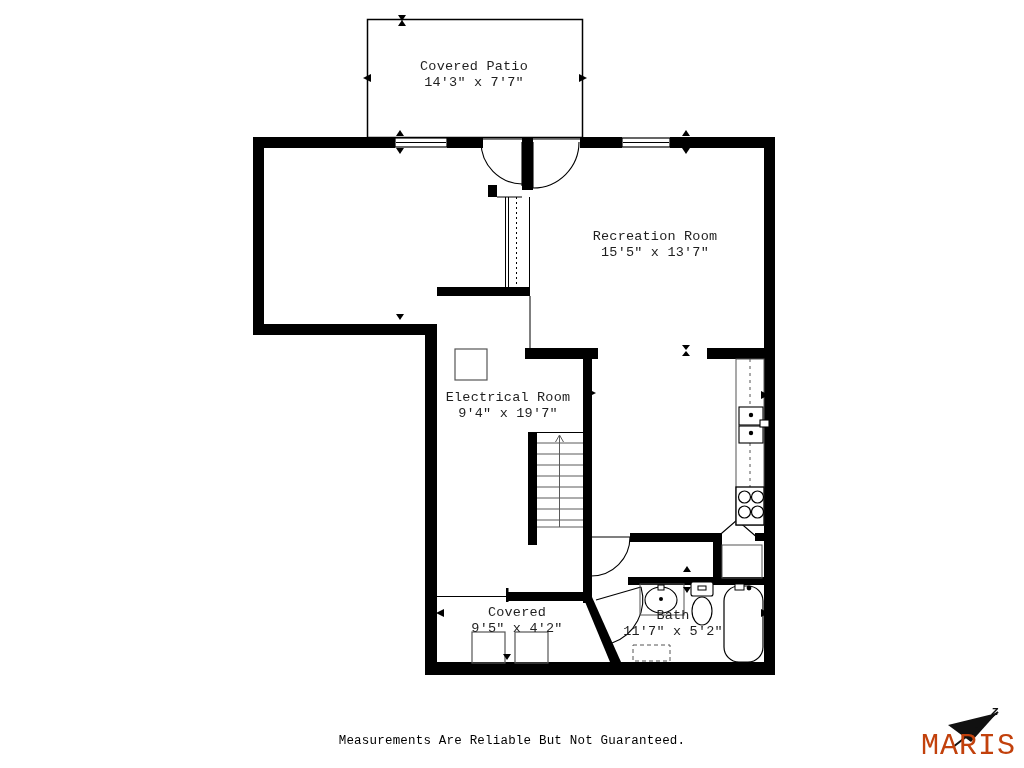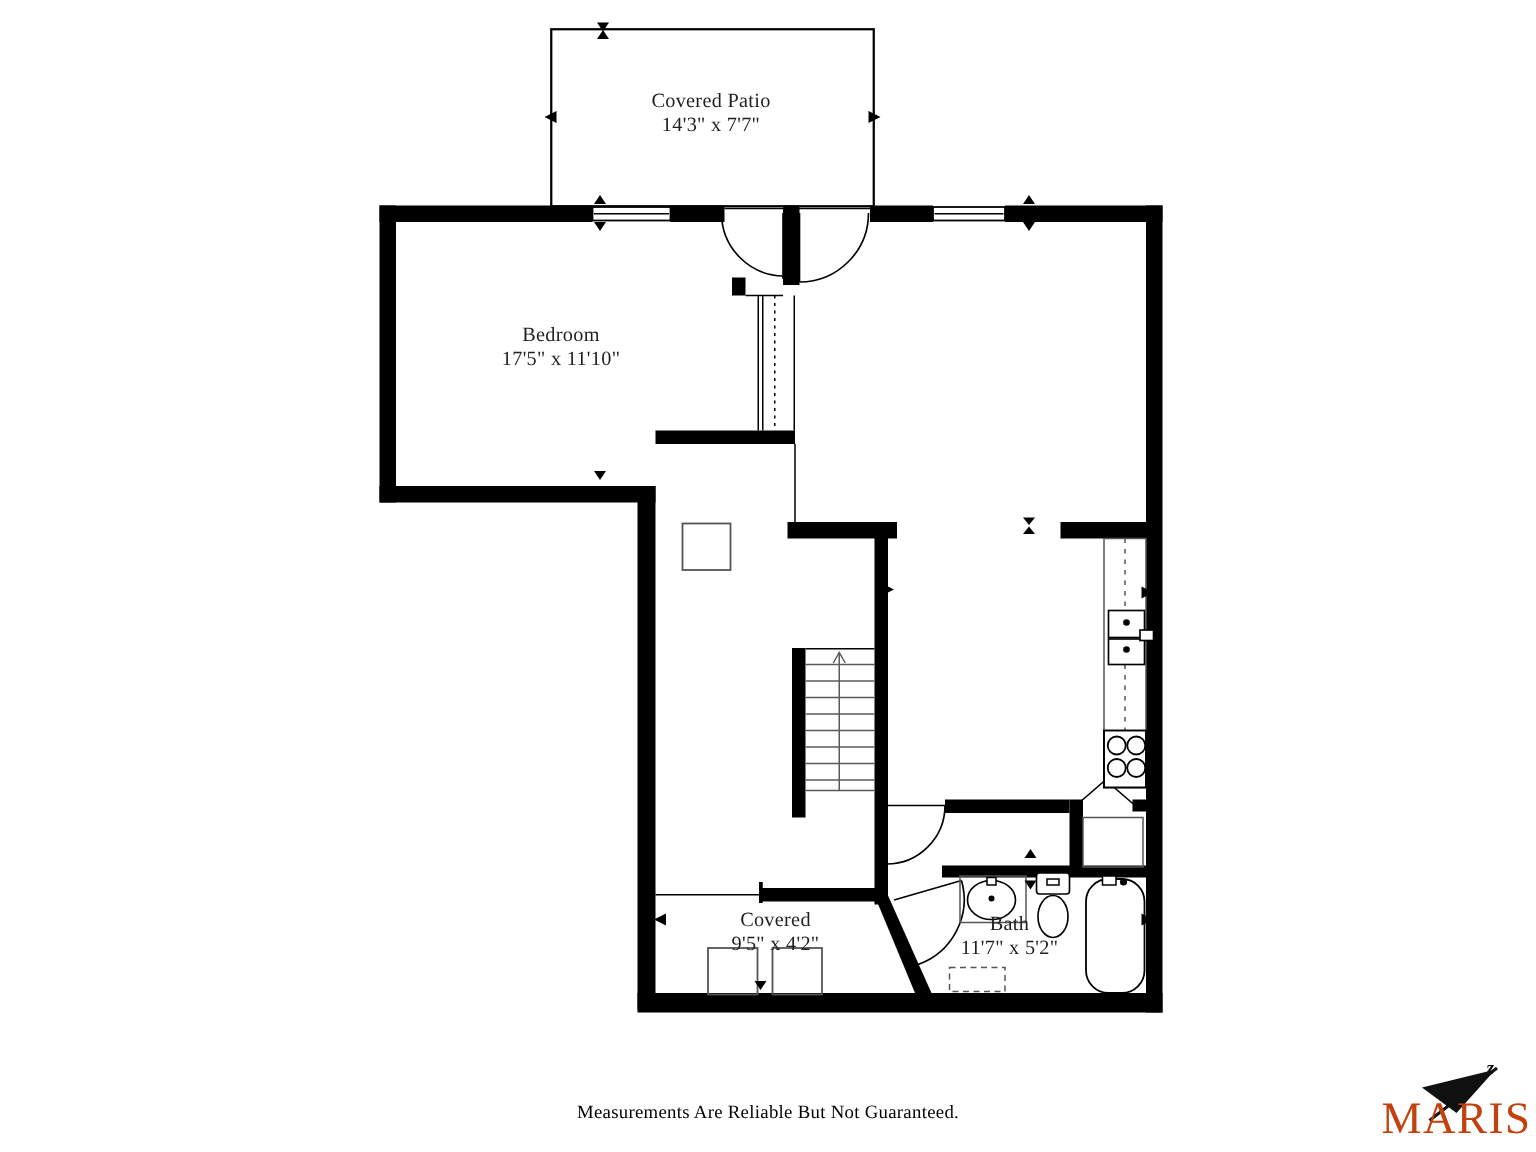--- a/index.html
+++ b/index.html
@@ -1,18 +1,18 @@
 <!DOCTYPE html>
 <html><head>
 <meta charset="utf-8">
 <style>
   html,body{margin:0;padding:0;background:#fff;}
   .canvas{
     position:relative;width:1024px;height:768px;background:#ffffff;overflow:hidden;
-    font-family:Liberation Serif, serif;
+    font-family:Liberation Mono, monospace;
   }
   .plan-svg{position:absolute;left:0;top:0;}
   .room-label{
     position:absolute;transform:translateX(-50%);text-align:center;
     color:#1f1f1f;font-size:13.5px;line-height:16px;white-space:nowrap;letter-spacing:.2px;
   }
   .room-label .dims{display:block;}
   .footer-note{
     position:absolute;left:512px;top:734px;transform:translateX(-50%);
     font-size:12.5px;color:#000000;white-space:nowrap;letter-spacing:.2px;
@@ -169,23 +169,27 @@
     <g>
       <polygon points="948,725 997,713 971,742" fill="#111"></polygon>
       <line x1="953" y1="747" x2="998" y2="712" stroke="#111" stroke-width="2"></line>
     </g>
   </svg>
 
   <div class="room-label" style="left:474px;top:59px">
     <span>Covered Patio</span>
     <span class="dims">14'3" x 7'7"</span>
   </div>
-  <div class="room-label" style="left:374px;top:215px">
-    <span>Bedroom</span>
-    <span class="dims">17'5" x 11'10"</span>
+  <div class="room-label" style="left:655px;top:229px">
+    <span>Recreation Room</span>
+    <span class="dims">15'5" x 13'7"</span>
+  </div>
+  <div class="room-label" style="left:508px;top:390px">
+    <span>Electrical Room</span>
+    <span class="dims">9'4" x 19'7"</span>
   </div>
   <div class="room-label" style="left:517px;top:605px">
     <span>Covered</span>
     <span class="dims">9'5" x 4'2"</span>
   </div>
   <div class="room-label" style="left:673px;top:608px">
     <span>Bath</span>
     <span class="dims">11'7" x 5'2"</span>
   </div>
 

